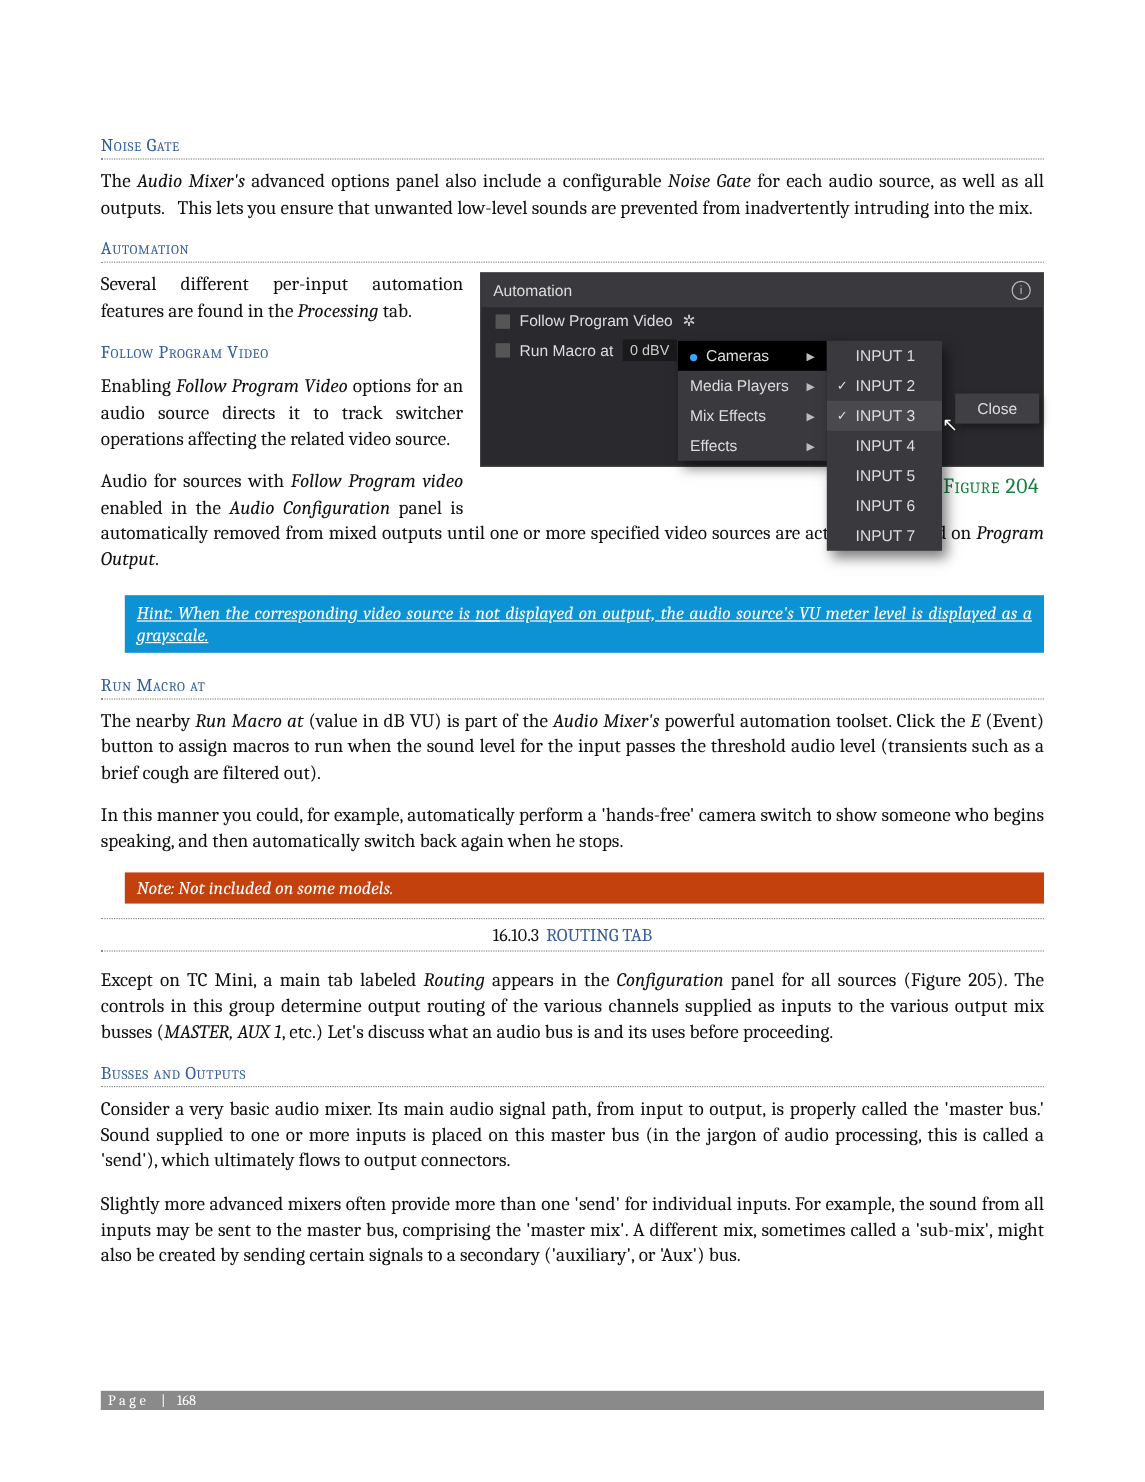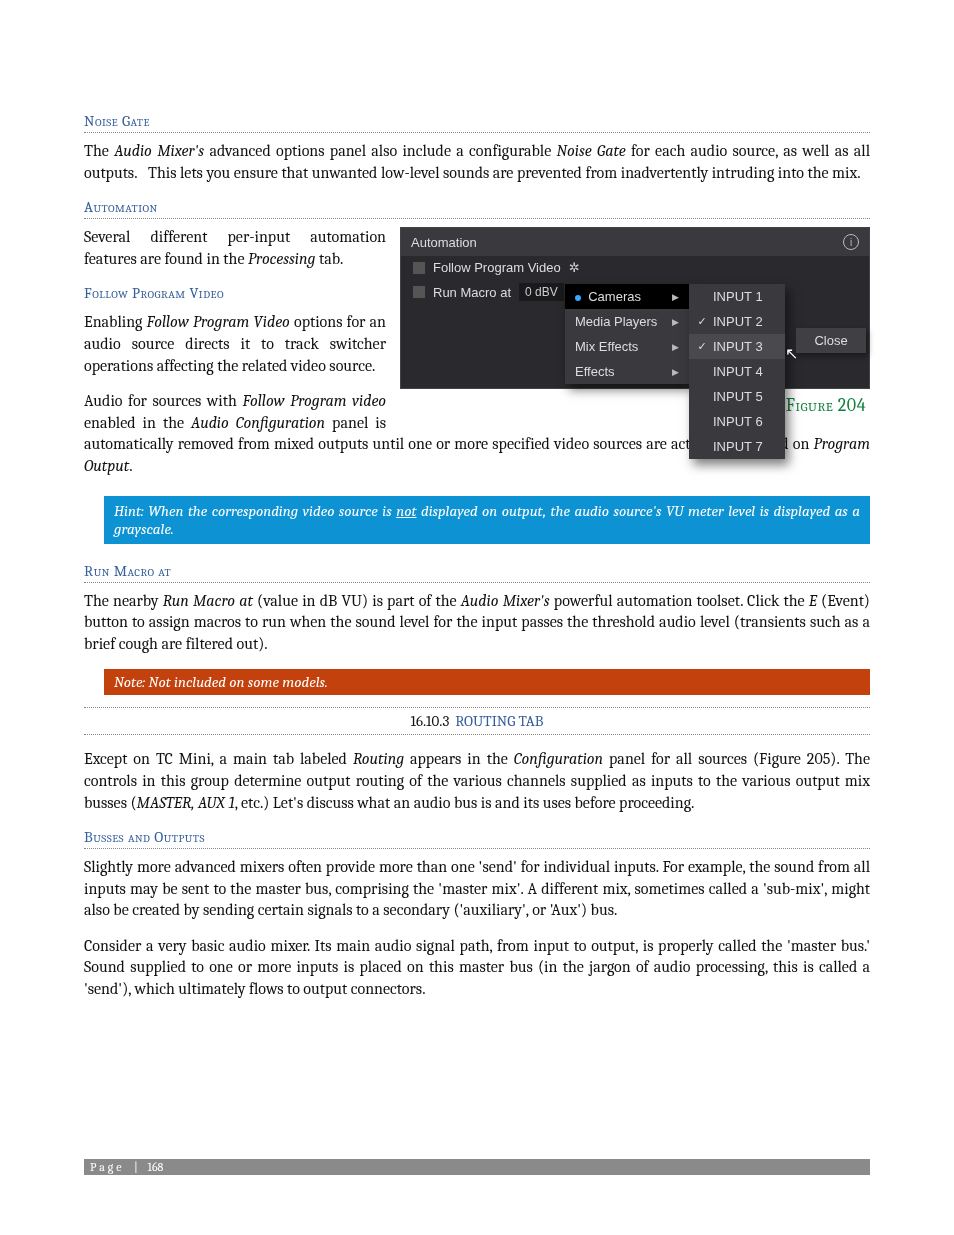--- a/index.html
+++ b/index.html
@@ -141,20 +141,21 @@
   }
   .clearfix::after { content: ""; display: block; clear: both; }
   .hint {
     background: #0d93d4;
     color: #fff;
     font-style: italic;
     padding: 6px 10px;
     margin: 4px 0 18px 20px;
     text-align: justify;
     font-size: 15px;
+    text-decoration: underline;
   }
   .hint .not { text-decoration: underline; }
   .note {
     background: #c2410c;
     color: #fff;
     font-style: italic;
     padding: 4px 10px;
     margin: 6px 0 12px 20px;
     font-size: 15px;
   }
@@ -275,32 +276,33 @@
 
     <p>Audio for sources with <em>Follow Program video</em> enabled in the <em>Audio Configuration</em> panel is automatically removed from mixed outputs until one or more specified video sources are actually displayed on <em>Program Output</em>.</p>
   </div>
 
   <div class="hint">
     <span>Hint: When the corresponding video source is </span><span class="not">not</span><span> displayed on output, the audio source's VU meter level is displayed as a grayscale.</span>
   </div>
 
   <div class="h-sub">Run Macro at</div>
   <p>The nearby <em>Run Macro at</em> (value in dB VU) is part of the <em>Audio Mixer's</em> powerful automation toolset.  Click the <em>E</em> (Event) button to assign macros to run when the sound level for the input passes the threshold audio level (transients such as a brief cough are filtered out).</p>
+  <p>In this manner you could, for example, automatically perform a 'hands-free' camera switch to show someone who begins speaking, and then automatically switch back again when he stops.</p>
 
   <div class="note">Note: Not included on some models.</div>
 
   <div class="section-bar">
     <span class="num">16.10.3</span><span>ROUTING TAB</span>
   </div>
 
   <p>Except on TC Mini, a main tab labeled <em>Routing</em> appears in the <em>Configuration</em> panel for all sources (Figure 205).  The controls in this group determine output routing of the various channels supplied as inputs to the various output mix busses (<em>MASTER, AUX 1</em>, etc.)  Let's discuss what an audio bus is and its uses before proceeding.</p>
 
   <div class="h-sub">Busses and Outputs</div>
+  <p>Consider a very basic audio mixer.  Its main audio signal path, from input to output, is properly called the 'master bus.'  Sound supplied to one or more inputs is placed on this master bus (in the jargon of audio processing, this is called a 'send'), which ultimately flows to output connectors.</p>
   <p>Slightly more advanced mixers often provide more than one 'send' for individual inputs.  For example, the sound from all inputs may be sent to the master bus, comprising the 'master mix'.  A different mix, sometimes called a 'sub-mix', might also be created by sending certain signals to a secondary ('auxiliary', or 'Aux') bus.</p>
-  <p>Consider a very basic audio mixer.  Its main audio signal path, from input to output, is properly called the 'master bus.'  Sound supplied to one or more inputs is placed on this master bus (in the jargon of audio processing, this is called a 'send'), which ultimately flows to output connectors.</p>
 
   <div class="footer">
     <span>Page</span>
     <span class="sep">|</span>
     <span class="pn">168</span>
   </div>
 
 </div>
 
 </body></html>

